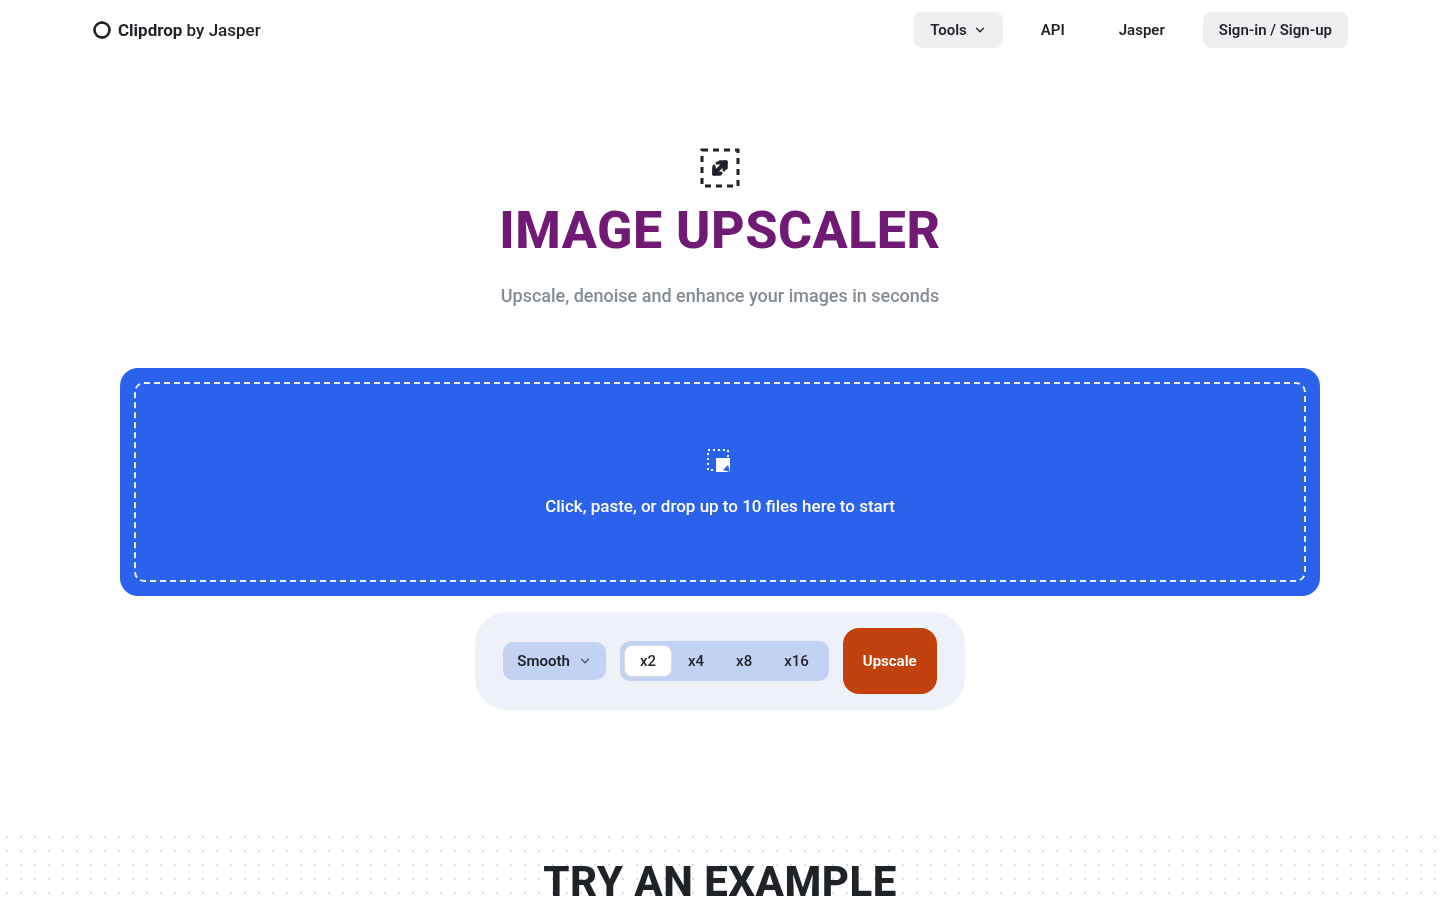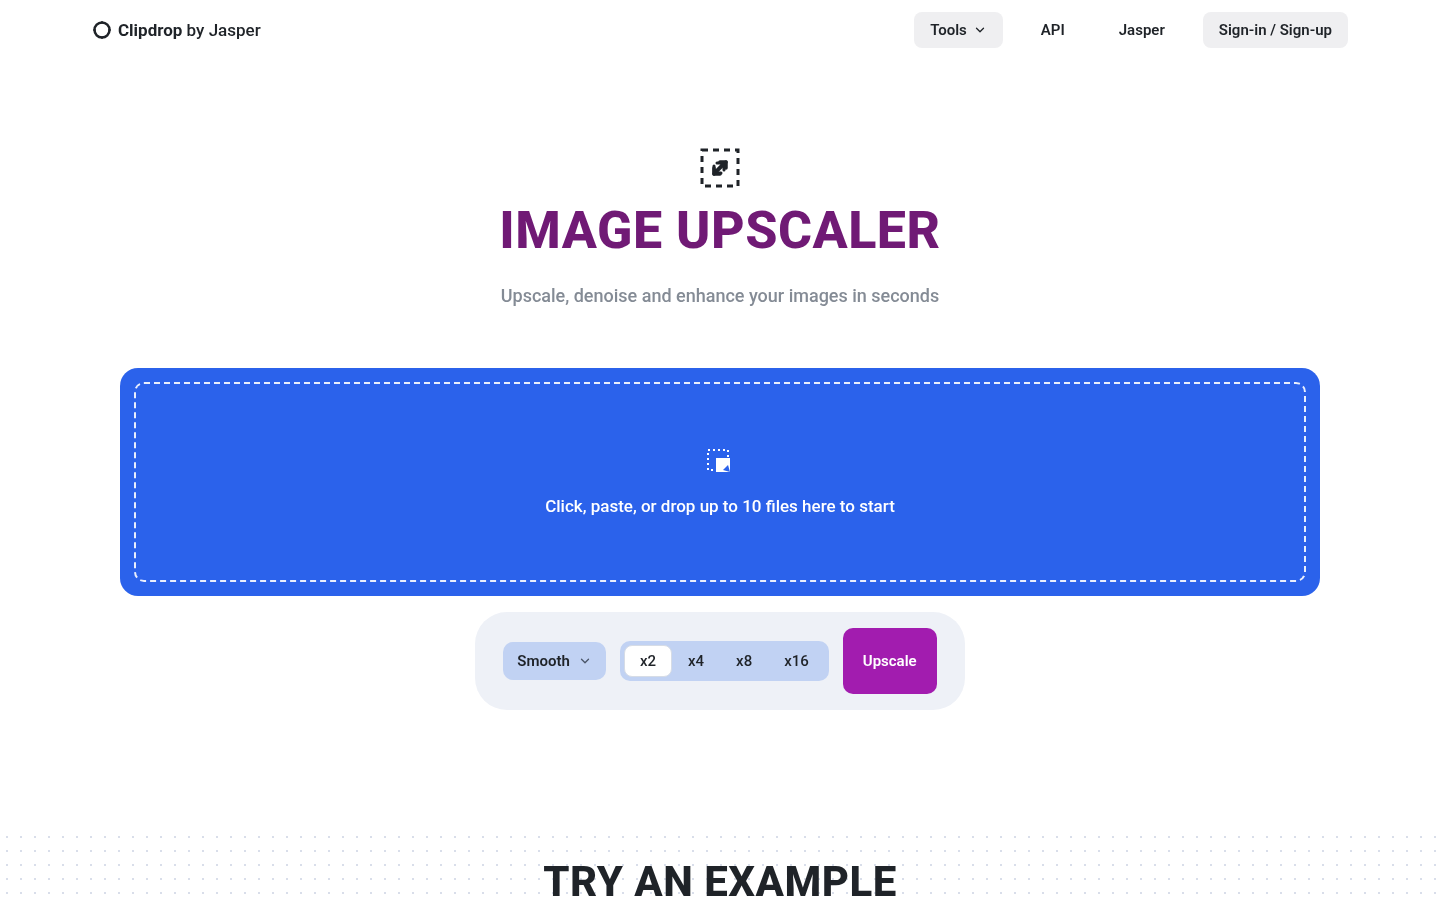--- a/index.html
+++ b/index.html
@@ -150,26 +150,26 @@
       border-radius: 8px;
       cursor: pointer;
       color: #1f2328;
     }
     .scale-btn.active {
       background: #ffffff;
       border: 1px solid #d6dce6;
       padding: 6px 15px;
     }
     .upscale-btn {
-      background: #a21caf;
+      background: #c2410c;
       color: #ffffff;
       font-size: 15px;
       font-weight: 600;
       padding: 24px 20px;
-      border-radius: 10px;
+      border-radius: 16px;
       cursor: pointer;
     }
     
     .example-title {
       position: absolute;
       left: 50%;
       transform: translateX(-50%);
       bottom: -6px;
       font-size: 42px;
       font-weight: 800;

